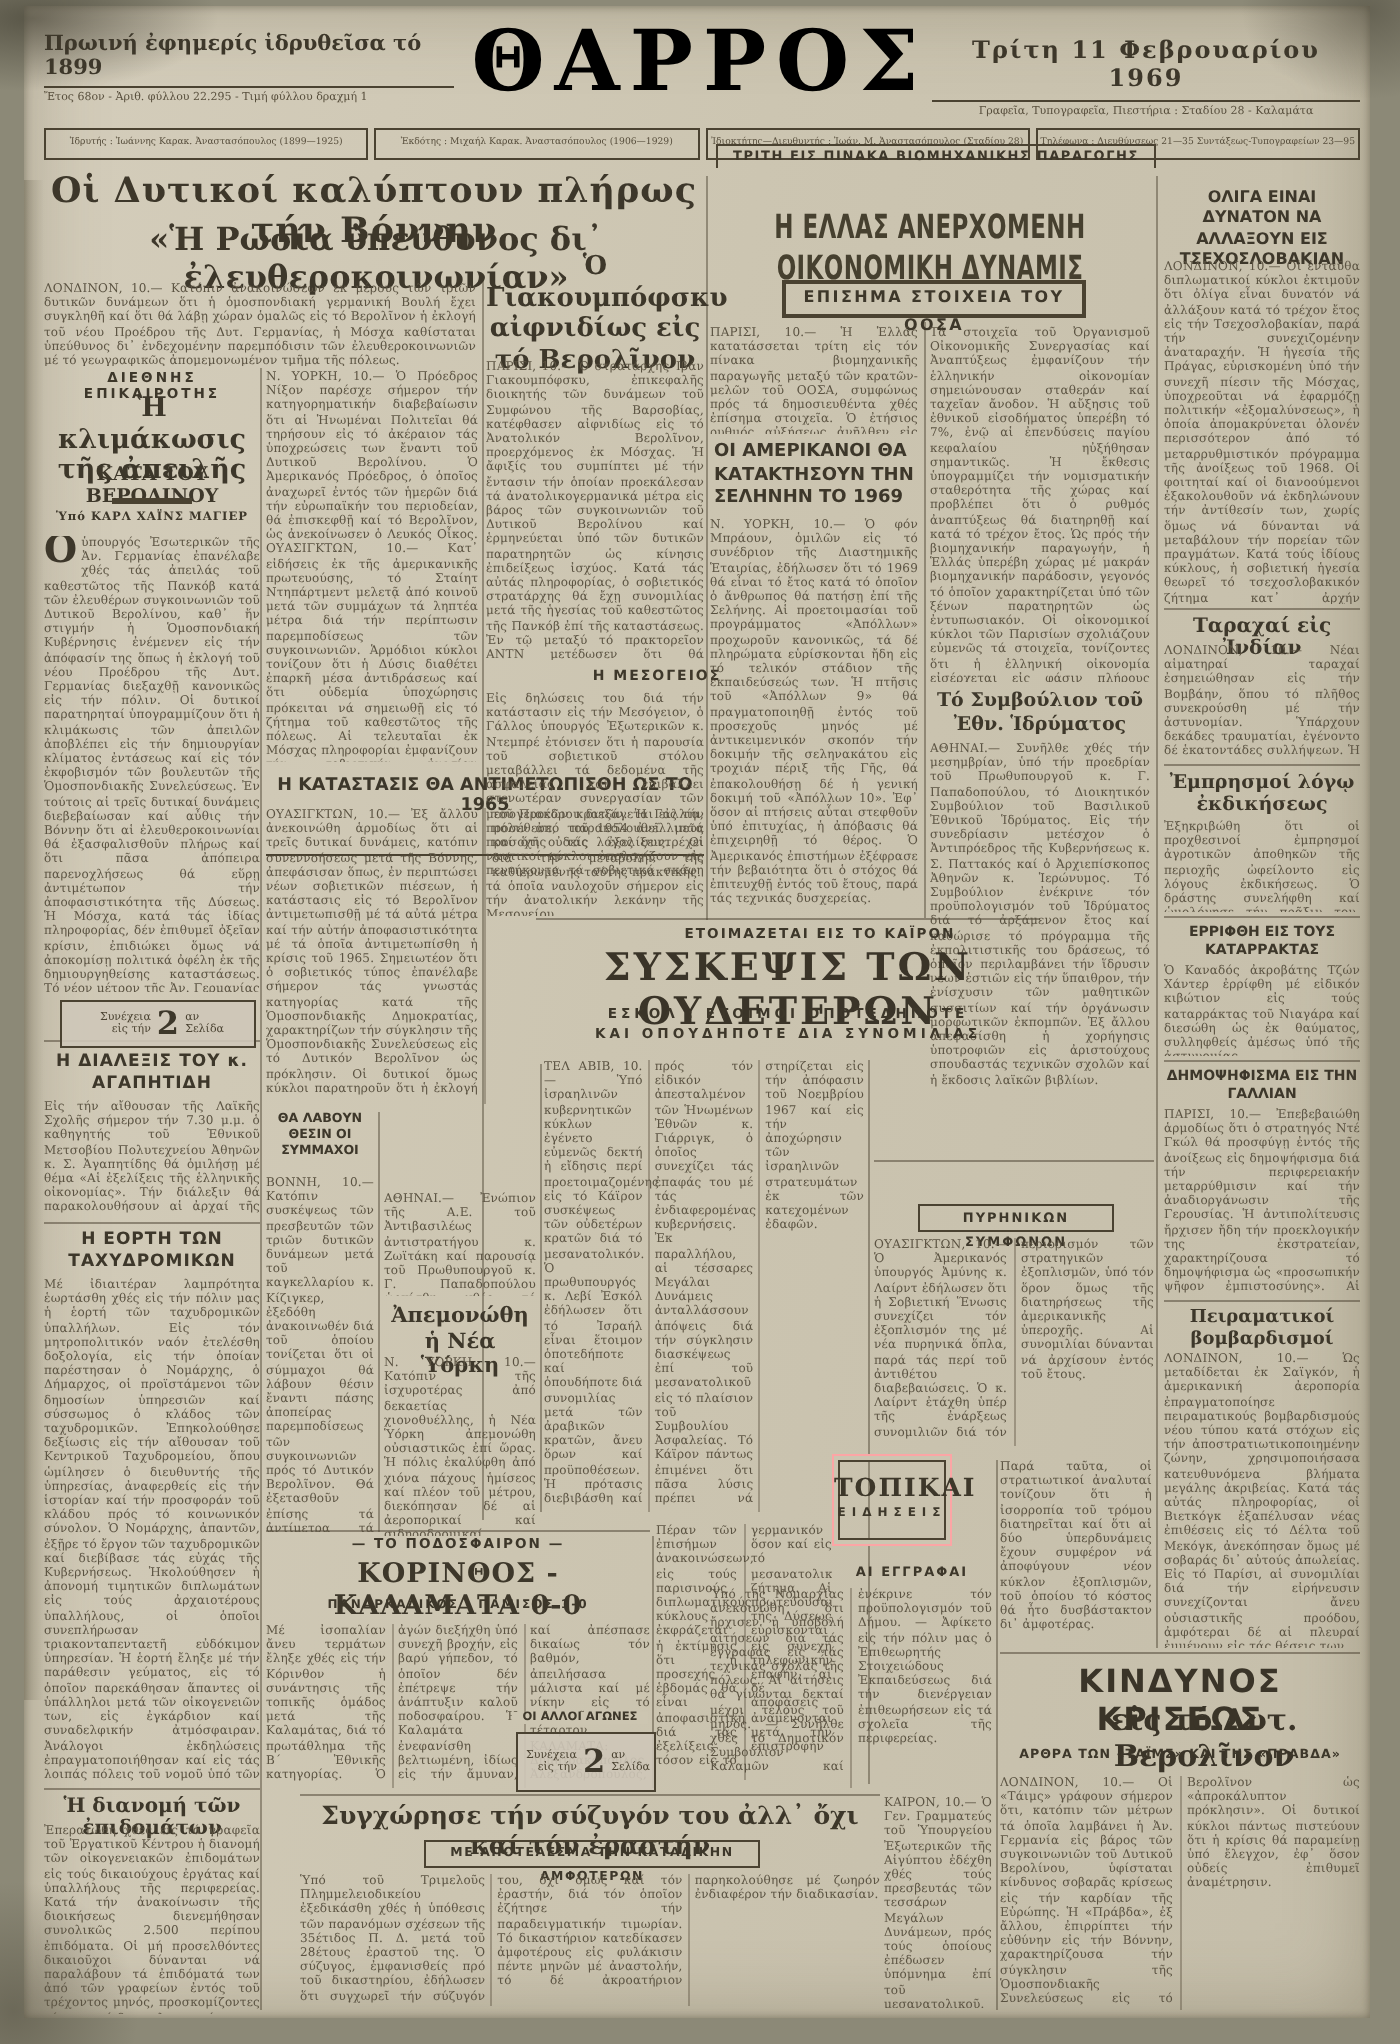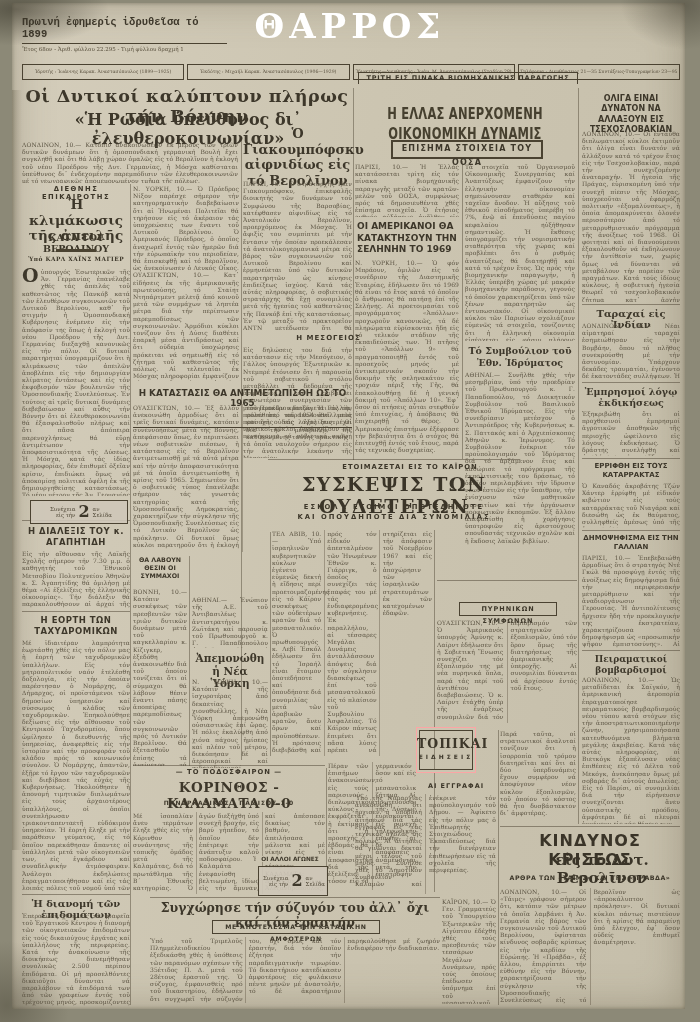--- a/index.html
+++ b/index.html
@@ -35,24 +35,28 @@
 
 <div class="scan">
   <div class="sheet"></div>
 
   <div class="stain" style="left:0;top:0;width:110px;height:46px;background:radial-gradient(ellipse at 15% 20%,rgba(55,52,40,.6),rgba(55,52,40,0) 70%);"></div>
   <div class="stain" style="left:620px;top:0;width:80px;height:50px;background:radial-gradient(ellipse at 80% 10%,rgba(55,52,40,.45),rgba(55,52,40,0) 70%);"></div>
   <div class="stain" style="left:0;top:940px;width:70px;height:82px;background:radial-gradient(ellipse at 10% 80%,rgba(60,56,42,.4),rgba(60,56,42,0) 70%);"></div>
   <div class="stain" style="left:12px;top:90px;width:10px;height:760px;background:linear-gradient(90deg,rgba(90,84,62,.30),rgba(90,84,62,0));"></div>
 
   <div class="blk" style="left:22px;top:16px;width:205px;">
-    <div class="hd serif" style="font-size:10.5px;font-family:Liberation Mono, monospace;">Πρωινή ἐφημερίς ἱδρυθεῖσα τό 1899</div>
+    <div class="hd serif" style="font-size:10.5px;">Πρωινή ἐφημερίς ἱδρυθεῖσα τό 1899</div>
     <div style="font-size:5.5px;border-top:1px solid #4a4231;margin-top:3px;padding-top:2px;color:#574e3c;">Ἔτος 68ον - Ἀριθ. φύλλου 22.295 - Τιμή φύλλου δραχμή 1</div>
   </div>
-  <div class="blk hd serif ctr" style="left:228px;top:6px;width:244px;font-size:34px;letter-spacing:5px;color:#ffffff;">ΘΑΡΡΟΣ</div>
+  <div class="blk hd serif ctr" style="left:228px;top:6px;width:244px;font-size:42px;letter-spacing:5px;color:#000000;">ΘΑΡΡΟΣ</div>
+  <div class="blk" style="left:466px;top:18px;width:214px;text-align:center;">
+    <div class="hd serif" style="font-size:12px;letter-spacing:1px;">Τρίτη 11 Φεβρουαρίου 1969</div>
+    <div style="font-size:5.5px;border-top:1px solid #4a4231;margin-top:4px;padding-top:2px;color:#574e3c;">Γραφεῖα, Τυπογραφεῖα, Πιεστήρια : Σταδίου 28 - Καλαμάτα</div>
+  </div>
   <div class="blk" style="left:22px;top:64px;width:658px;height:16px;display:flex;gap:3px;">
     <div class="boxed" style="flex:1;font-size:4.6px;line-height:14px;text-align:center;white-space:nowrap;overflow:hidden;color:#574e3c;">Ἱδρυτής : Ἰωάννης Καρακ. Ἀναστασόπουλος (1899—1925)</div>
     <div class="boxed" style="flex:1;font-size:4.6px;line-height:14px;text-align:center;white-space:nowrap;overflow:hidden;color:#574e3c;">Ἐκδότης : Μιχαήλ Καρακ. Ἀναστασόπουλος (1906—1929)</div>
     <div class="boxed" style="flex:1;font-size:4.6px;line-height:14px;text-align:center;white-space:nowrap;overflow:hidden;color:#574e3c;">Ἰδιοκτήτης—Διευθυντής : Ἰωάν. Μ. Ἀναστασόπουλος (Σταδίου 28)</div>
     <div class="boxed" style="flex:1;font-size:4.6px;line-height:14px;text-align:center;white-space:nowrap;overflow:hidden;color:#574e3c;">Τηλέφωνα : Διευθύνσεως 21—35 Συντάξεως-Τυπογραφείων 23—95</div>
   </div>
 
   <div class="vr" style="left:130px;top:184px;height:821px;"></div>
   <div class="vr" style="left:241px;top:140px;height:620px;"></div>
   <div class="vr" style="left:353px;top:88px;height:372px;"></div>

